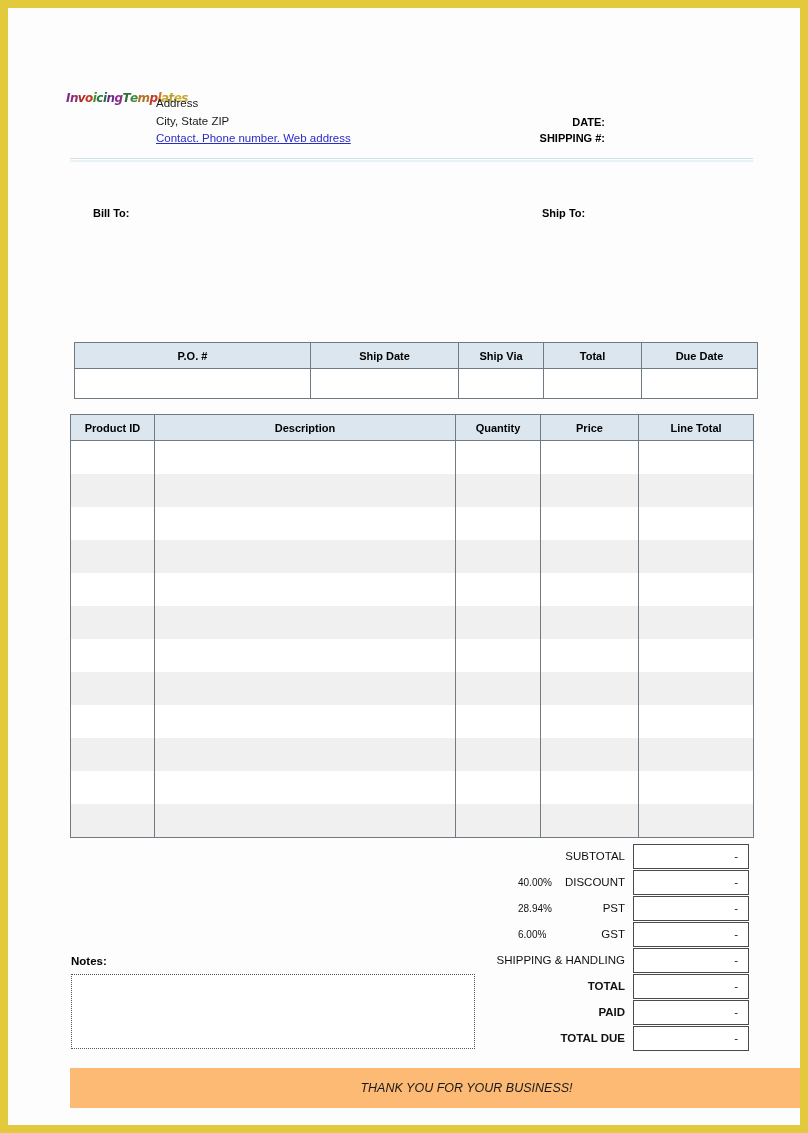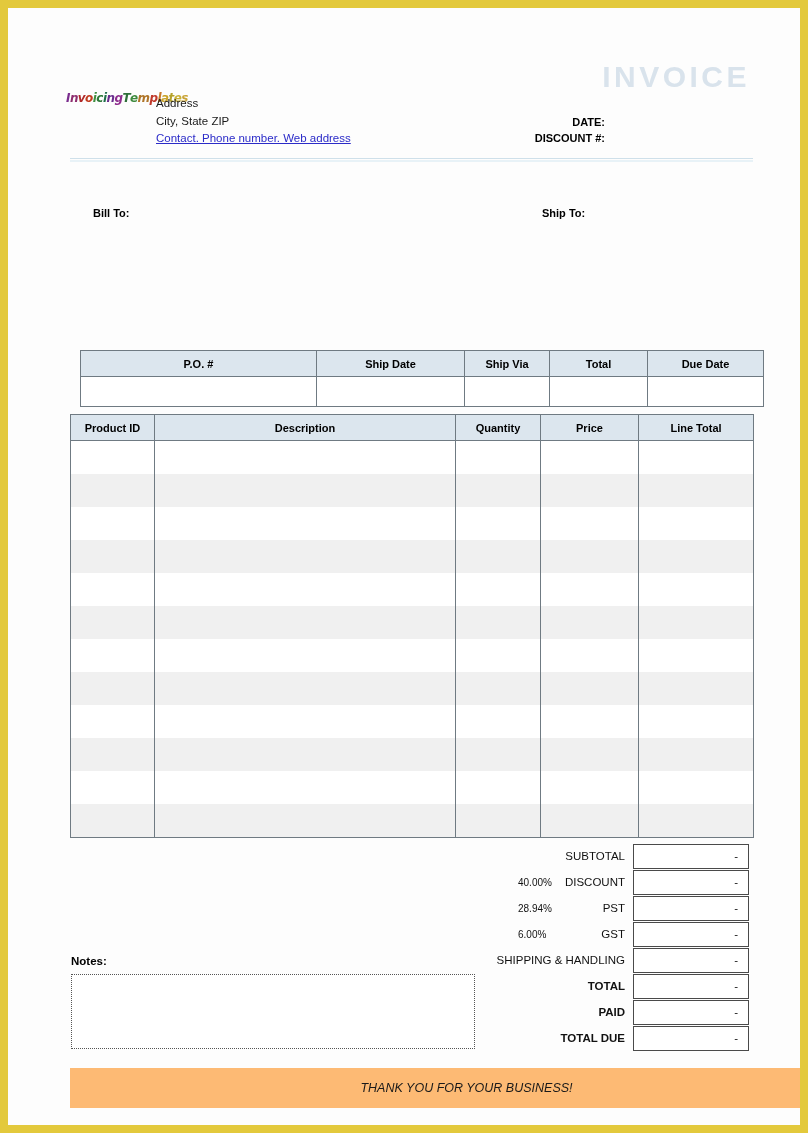--- a/index.html
+++ b/index.html
@@ -138,21 +138,21 @@
     color: #000;
   }
   table.grid th {
     background: #dce6ee;
     font-weight: bold;
     height: 25px;
     text-align: center;
   }
 
   
-  #order-table { left: 72px; top: 334px; width: 683px; margin-top: 8px; }
+  #order-table { left: 66px; top: 334px; width: 683px; }
   #order-table td { height: 29px; background: #ffffff; }
 
   
   #items-table { left: 62px; top: 406px; width: 683px; }
   #items-table td { height: 33px; border-top: none; border-bottom: none; }
   #items-table tr.odd td  { background: #ffffff; }
   #items-table tr.even td { background: #f0f0f0; }
   #items-table tr.last td { border-bottom: 1px solid #6f7a82; }
 
   
@@ -240,25 +240,24 @@
 <div id="page">
   <div id="sheet">
 
     <div class="header">
       <div class="logo" id="logo"><span style="color: rgb(123, 45, 142);">I</span><span style="color: rgb(142, 45, 110);">n</span><span style="color: rgb(176, 42, 42);">v</span><span style="color: rgb(194, 59, 31);">o</span><span style="color: rgb(63, 143, 63);">i</span><span style="color: rgb(47, 122, 58);">c</span><span style="color: rgb(31, 110, 74);">i</span><span style="color: rgb(106, 45, 142);">n</span><span style="color: rgb(142, 45, 142);">g</span><span style="color: rgb(47, 111, 58);">T</span><span style="color: rgb(61, 138, 61);">e</span><span style="color: rgb(176, 118, 42);">m</span><span style="color: rgb(192, 57, 43);">p</span><span style="color: rgb(200, 122, 42);">l</span><span style="color: rgb(201, 162, 39);">a</span><span style="color: rgb(181, 162, 43);">t</span><span style="color: rgb(201, 176, 55);">e</span><span style="color: rgb(202, 165, 58);">s</span></div>
 
       <div class="addr addr-1">Address</div>
       <div class="addr addr-2">City, State ZIP</div>
       <div class="addr-link">Contact. Phone number. Web address</div>
 
-      <div class="invoice-word">INVOICE</div>
 
       <div class="meta-labels">
         <div>DATE:</div>
-        <div>DISCOUNT #:</div>
+        <div>SHIPPING #:</div>
       </div>
     </div>
 
     <div class="divider">
       <div class="l1"></div>
         <div class="l2"></div>
     </div>
 
     <div class="billto">Bill To:</div>
     <div class="shipto">Ship To:</div>

